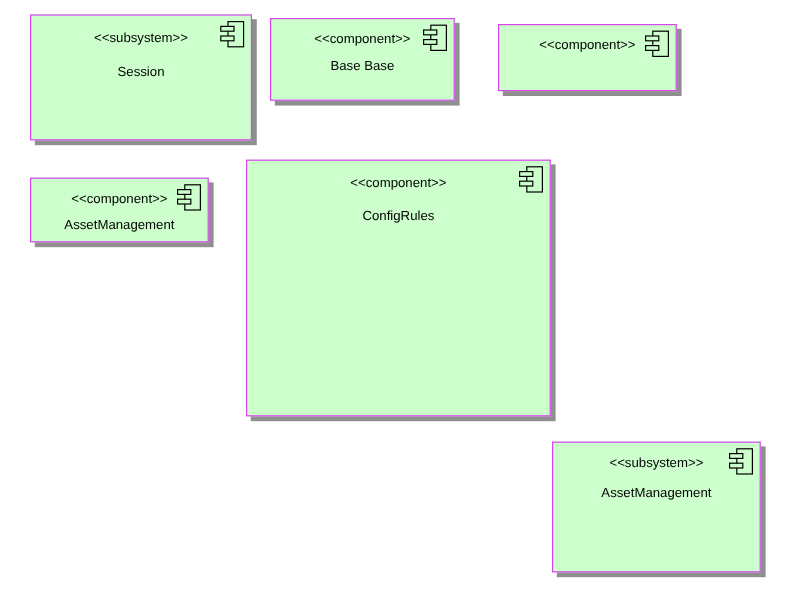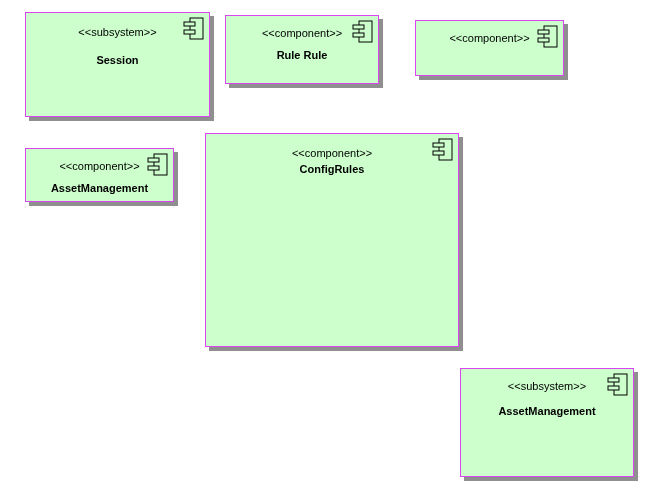--- a/index.html
+++ b/index.html
@@ -26,42 +26,42 @@
   .uml-box .stereotype {
     display: block;
     margin-top: 13px;
     font-size: 11px;
     color: #000000;
   }
   .uml-box .comp-name {
     display: block;
     margin-top: 13px;
     font-size: 11px;
-    font-weight: bold;
+    font-weight: normal;
     color: #000000;
   }
   .comp-icon {
     position: absolute;
     top: 4px;
     right: 5px;
     width: 21px;
     height: 23px;
   }
   
   .c0 { left: 25px;  top: 12px;  width: 185px; height: 105px; }
   .c1 { left: 225px; top: 15px;  width: 154px; height: 69px;  }
   .c2 { left: 415px; top: 20px;  width: 149px; height: 56px;  }
   .c3 { left: 25px;  top: 148px; width: 149px; height: 54px;  }
   .c4 { left: 205px; top: 133px; width: 254px; height: 214px; }
   .c5 { left: 460px; top: 368px; width: 174px; height: 109px; }
   
   .c1 .stereotype, .c2 .stereotype, .c3 .stereotype, .c5 .stereotype { margin-top: 11px; }
   .c1 .comp-name, .c2 .comp-name, .c3 .comp-name { margin-top: 10px; }
   .c0 .comp-name { margin-top: 16px; }
-  .c4 .comp-name { margin-top: 4px; }
+  .c4 .comp-name { margin-top: 15px; }
   .c5 .comp-name { }
 </style>
 </head>
 <body>
 
 <div class="canvas">
 
   <div class="uml-box c0">
     <svg class="comp-icon" viewBox="0 0 21 23">
       <rect x="7" y="1" width="13" height="21" fill="#ccffcc" stroke="#000"></rect>
@@ -72,21 +72,21 @@
     <span class="comp-name">Session</span>
   </div>
 
   <div class="uml-box c1">
     <svg class="comp-icon" viewBox="0 0 21 23">
       <rect x="7" y="1" width="13" height="21" fill="#ccffcc" stroke="#000"></rect>
       <rect x="1" y="5" width="11" height="4" fill="#ccffcc" stroke="#000"></rect>
       <rect x="1" y="13" width="11" height="4" fill="#ccffcc" stroke="#000"></rect>
     </svg>
     <span class="stereotype">&lt;&lt;component&gt;&gt;</span>
-    <span class="comp-name">Rule Rule</span>
+    <span class="comp-name">Base Base</span>
   </div>
 
   <div class="uml-box c2">
     <svg class="comp-icon" viewBox="0 0 21 23">
       <rect x="7" y="1" width="13" height="21" fill="#ccffcc" stroke="#000"></rect>
       <rect x="1" y="5" width="11" height="4" fill="#ccffcc" stroke="#000"></rect>
       <rect x="1" y="13" width="11" height="4" fill="#ccffcc" stroke="#000"></rect>
     </svg>
     <span class="stereotype">&lt;&lt;component&gt;&gt;</span>
   </div>

